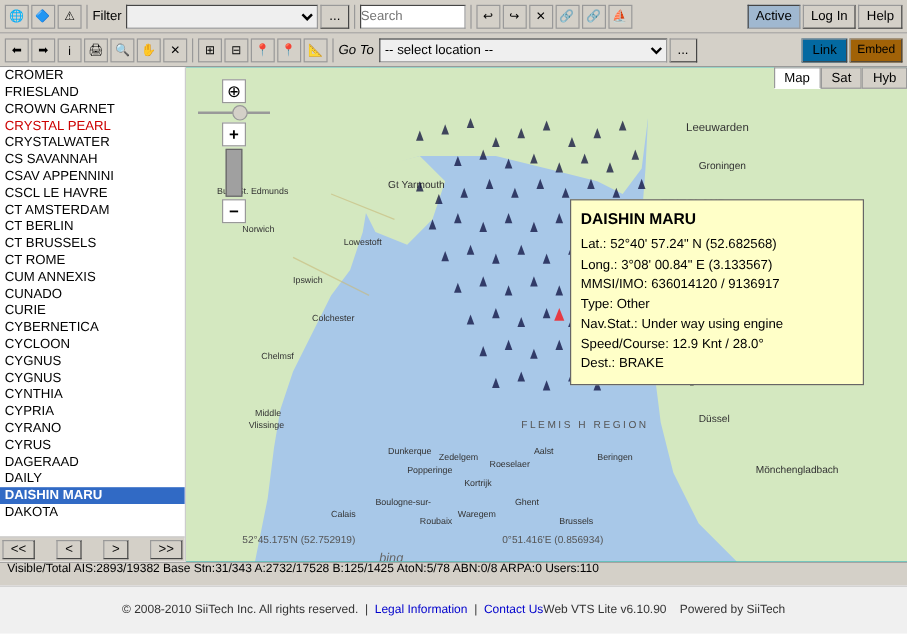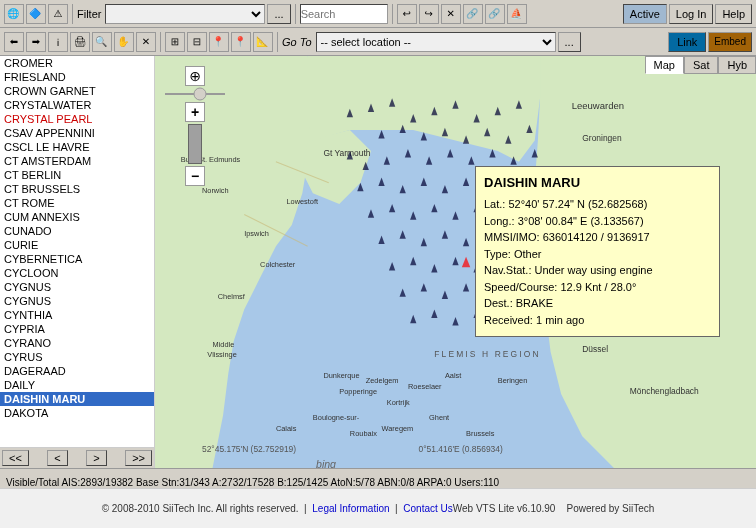--- a/index.html
+++ b/index.html
@@ -49,21 +49,21 @@
     #vessel-popup {
       position: absolute; top: 110px; left: 320px; width: 245px;
       background: #ffffc8; border: 1px solid #666; padding: 8px; font-size: 11px; z-index: 100;
     }
     #vessel-popup h3 { font-size: 13px; font-weight: bold; margin-bottom: 6px; }
     #vessel-popup .info-line { line-height: 1.5; }
 
     
     #statusbar {
       height: 20px; background: #d4d0c8; border-top: 1px solid #999;
-      display: flex; align-items: flex-end; padding: 0 6px; font-size: 10px; gap: 4px;
+      display: flex; align-items: flex-start; padding: 0 6px; font-size: 10px; gap: 4px;
     }
 
     
     #bottombar {
       height: 40px; background: #f0f0f0; border-top: 1px solid #ccc;
       display: flex; flex-direction: row; align-items: center; justify-content: center;
       font-size: 10px; color: #333;
     }
     #bottombar a { color: #0000cc; text-decoration: none; }
 
@@ -136,22 +136,23 @@
 </div>
 
 <div id="main">
 
   <div id="sidebar">
     <div id="sidebar-list">
 
     <div class="sidebar-item">CROMER</div>
         <div class="sidebar-item">FRIESLAND</div>
         <div class="sidebar-item">CROWN GARNET</div>
+        <div class="sidebar-item red">CRYSTAL PEARL</div>
         <div class="sidebar-item">CRYSTALWATER</div>
-        <div class="sidebar-item red">CRYSTAL PEARL</div>
+        <div class="sidebar-item">CS SAVANNAH</div>
         <div class="sidebar-item">CSAV APPENNINI</div>
         <div class="sidebar-item">CSCL LE HAVRE</div>
         <div class="sidebar-item">CT AMSTERDAM</div>
         <div class="sidebar-item">CT BERLIN</div>
         <div class="sidebar-item">CT BRUSSELS</div>
         <div class="sidebar-item">CT ROME</div>
         <div class="sidebar-item">CUM ANNEXIS</div>
         <div class="sidebar-item">CUNADO</div>
         <div class="sidebar-item">CURIE</div>
         <div class="sidebar-item">CYBERNETICA</div>
@@ -338,21 +339,20 @@
     
     <div id="vessel-popup">
       <h3>DAISHIN MARU</h3>
       <div class="info-line">Lat.: 52°40' 57.24" N (52.682568)</div>
       <div class="info-line">Long.: 3°08' 00.84" E (3.133567)</div>
       <div class="info-line">MMSI/IMO: 636014120 / 9136917</div>
       <div class="info-line">Type: Other</div>
       <div class="info-line">Nav.Stat.: Under way using engine</div>
       <div class="info-line">Speed/Course: 12.9 Knt / 28.0°</div>
       <div class="info-line">Dest.: BRAKE</div>
-      <div class="info-line">Received: 1 min ago</div>
     </div>
   </div>
 </div>
 
 <div id="statusbar">
   <span>Visible/Total AIS:2893/19382  Base Stn:31/343  A:2732/17528  B:125/1425  AtoN:5/78  ABN:0/8  ARPA:0  Users:110</span>
 </div>
 
 <div id="bottombar">
   <div>

